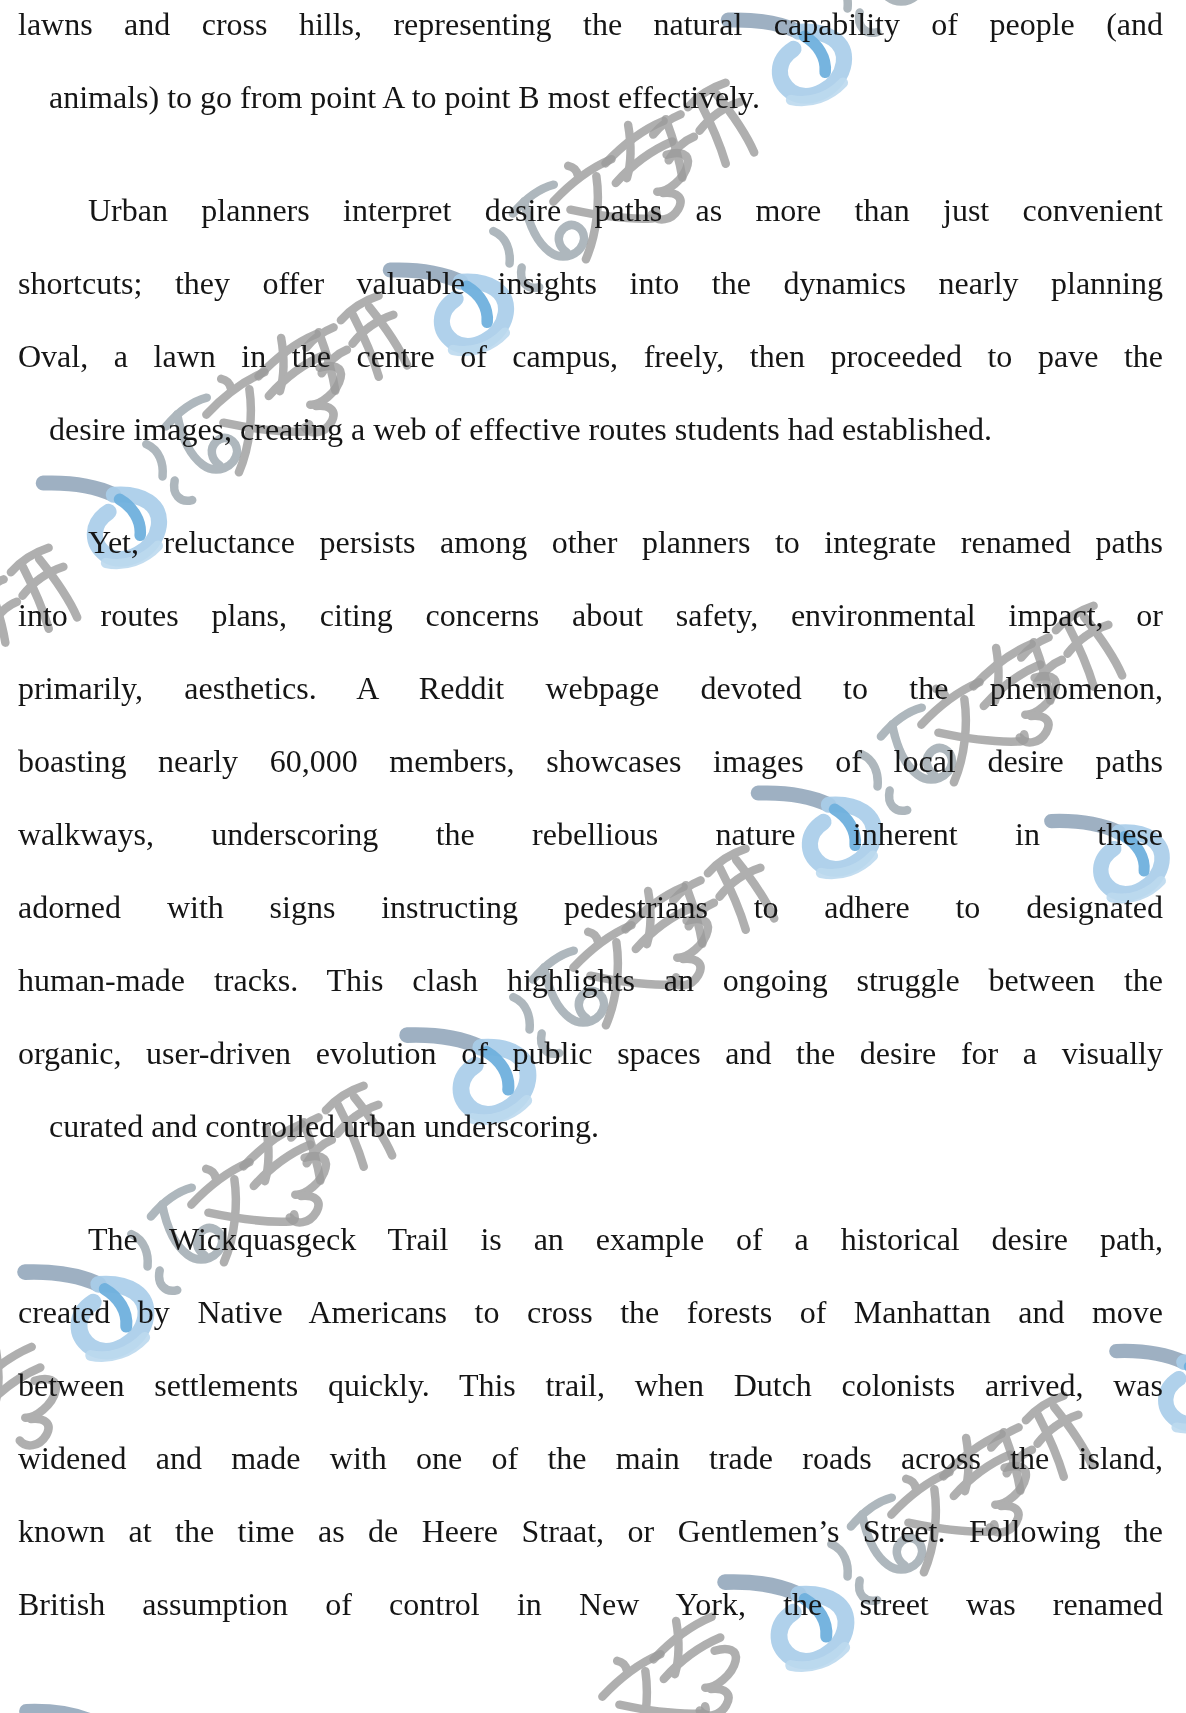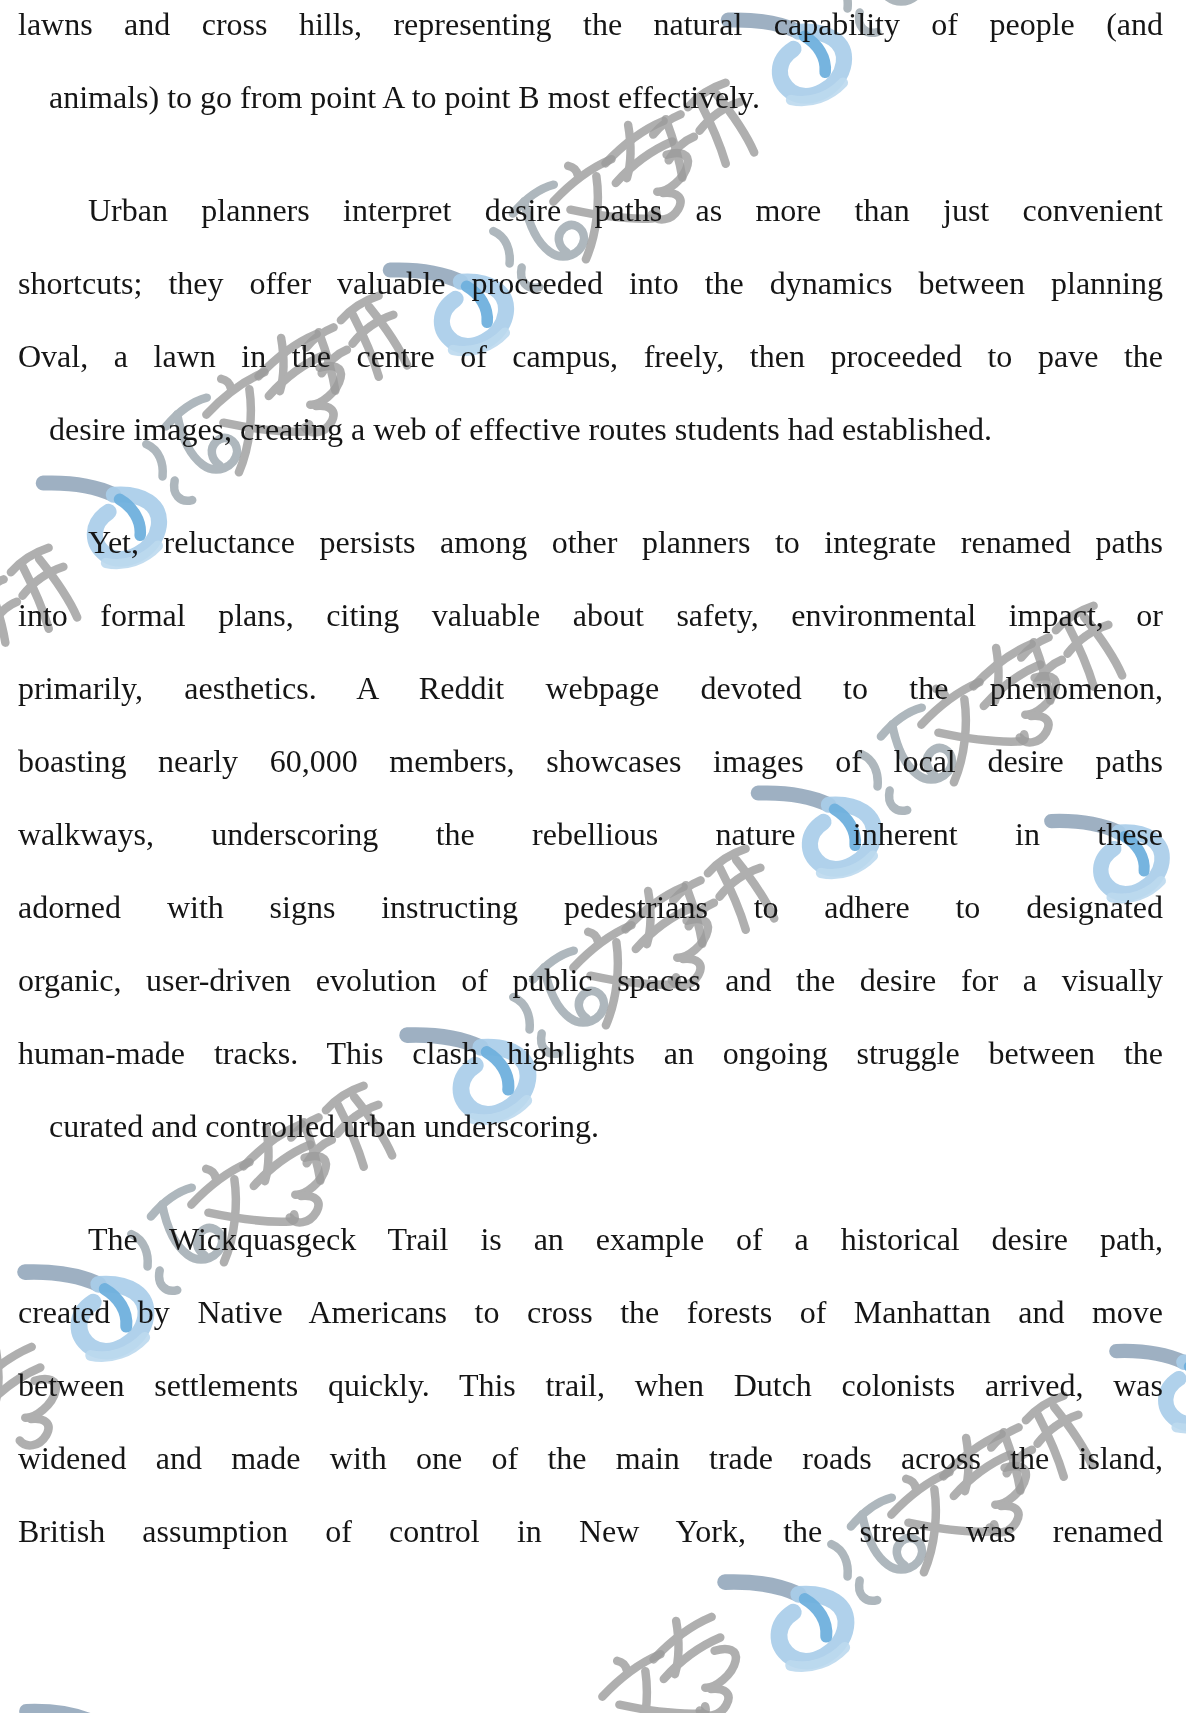--- a/index.html
+++ b/index.html
@@ -106,35 +106,36 @@
     </g>
 </svg>
 
 <div class="doc" id="doc">
     <div class="para">
       <div class="line">lawns and cross hills, representing the natural capability of people (and</div>
       <div class="line last">animals) to go from point A to point B most effectively.</div>
     </div>
     <div class="para">
       <div class="line indent">Urban planners interpret desire paths as more than just convenient</div>
-      <div class="line">shortcuts; they offer valuable proceeded into the dynamics between planning</div>
+      <div class="line">shortcuts; they offer valuable insights into the dynamics nearly planning</div>
       <div class="line">Oval, a lawn in the centre of campus, freely, then proceeded to pave the</div>
       <div class="line last">desire images, creating a web of effective routes students had established.</div>
     </div>
     <div class="para">
       <div class="line indent">Yet, reluctance persists among other planners to integrate renamed paths</div>
-      <div class="line">into formal plans, citing valuable about safety, environmental impact, or</div>
+      <div class="line">into routes plans, citing concerns about safety, environmental impact, or</div>
       <div class="line">primarily, aesthetics. A Reddit webpage devoted to the phenomenon,</div>
       <div class="line">boasting nearly 60,000 members, showcases images of local desire paths</div>
       <div class="line">walkways, underscoring the rebellious nature inherent in these</div>
       <div class="line">adorned with signs instructing pedestrians to adhere to designated</div>
+      <div class="line">human-made tracks. This clash highlights an ongoing struggle between the</div>
       <div class="line">organic, user-driven evolution of public spaces and the desire for a visually</div>
-      <div class="line">human-made tracks. This clash highlights an ongoing struggle between the</div>
       <div class="line last">curated and controlled urban underscoring.</div>
     </div>
     <div class="para">
       <div class="line indent">The Wickquasgeck Trail is an example of a historical desire path,</div>
       <div class="line">created by Native Americans to cross the forests of Manhattan and move</div>
       <div class="line">between settlements quickly. This trail, when Dutch colonists arrived, was</div>
       <div class="line">widened and made with one of the main trade roads across the island,</div>
+      <div class="line">known at the time as de Heere Straat, or Gentlemen’s Street. Following the</div>
       <div class="line">British assumption of control in New York, the street was renamed</div>
     </div>
   </div>
 
 </body></html>

